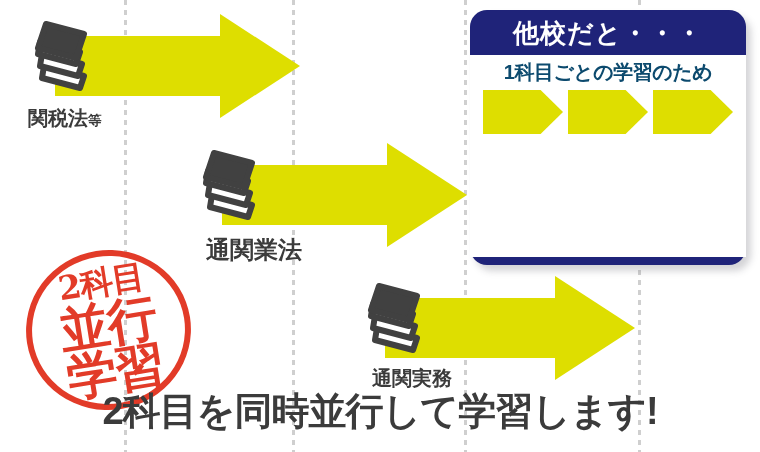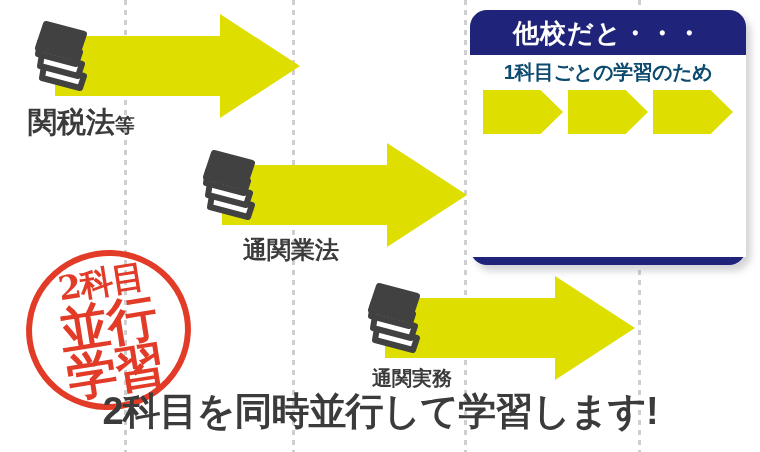--- a/index.html
+++ b/index.html
@@ -203,37 +203,37 @@
     <div class="arrow-head" style="left:220px; top:14px; border-width:52px 0 52px 80px;"></div>
   </div>
   <svg class="books" style="left:22px; top:14px;" width="80" height="84" viewBox="0 0 80 84">
     <g>
       <path d="M22 52 L20 64 L58 74 L62 62 Z" fill="#ffffff" stroke="#414141" stroke-width="6" stroke-linejoin="round"></path>
       <path d="M20 40 L18 52 L56 62 L60 50 Z" fill="#ffffff" stroke="#414141" stroke-width="6" stroke-linejoin="round"></path>
       <path d="M18 28 L16 40 L54 50 L58 38 Z" fill="#ffffff" stroke="#414141" stroke-width="6" stroke-linejoin="round"></path>
       <path d="M24 10 L16 34 L54 44 L62 20 Z" fill="#414141" stroke="#414141" stroke-width="6" stroke-linejoin="round"></path>
     </g>
   </svg>
-  <div class="arrow-label" style="left:28px; top:108px; font-size:29px;">
+  <div class="arrow-label" style="left:28px; top:108px; font-size:20px;">
     <span>関税法</span><span class="suffix">等</span>
   </div>
 
   <div class="arrow-row">
     <div class="arrow-shaft" style="left:222px; top:165px; width:165px; height:60px;"></div>
     <div class="arrow-head" style="left:387px; top:143px; border-width:52px 0 52px 80px;"></div>
   </div>
   <svg class="books" style="left:190px; top:143px;" width="80" height="84" viewBox="0 0 80 84">
     <g>
       <path d="M22 52 L20 64 L58 74 L62 62 Z" fill="#ffffff" stroke="#414141" stroke-width="6" stroke-linejoin="round"></path>
       <path d="M20 40 L18 52 L56 62 L60 50 Z" fill="#ffffff" stroke="#414141" stroke-width="6" stroke-linejoin="round"></path>
       <path d="M18 28 L16 40 L54 50 L58 38 Z" fill="#ffffff" stroke="#414141" stroke-width="6" stroke-linejoin="round"></path>
       <path d="M24 10 L16 34 L54 44 L62 20 Z" fill="#414141" stroke="#414141" stroke-width="6" stroke-linejoin="round"></path>
     </g>
   </svg>
-  <div class="arrow-label" style="left:206px; top:238px; font-size:24px;margin-left:37px;">
+  <div class="arrow-label" style="left:206px; top:238px; font-size:24px;">
     <span>通関業法</span><span class="suffix"></span>
   </div>
 
   <div class="arrow-row">
     <div class="arrow-shaft" style="left:385px; top:298px; width:170px; height:60px;"></div>
     <div class="arrow-head" style="left:555px; top:276px; border-width:52px 0 52px 80px;"></div>
   </div>
   <svg class="books" style="left:355px; top:276px;" width="80" height="84" viewBox="0 0 80 84">
     <g>
       <path d="M22 52 L20 64 L58 74 L62 62 Z" fill="#ffffff" stroke="#414141" stroke-width="6" stroke-linejoin="round"></path>

